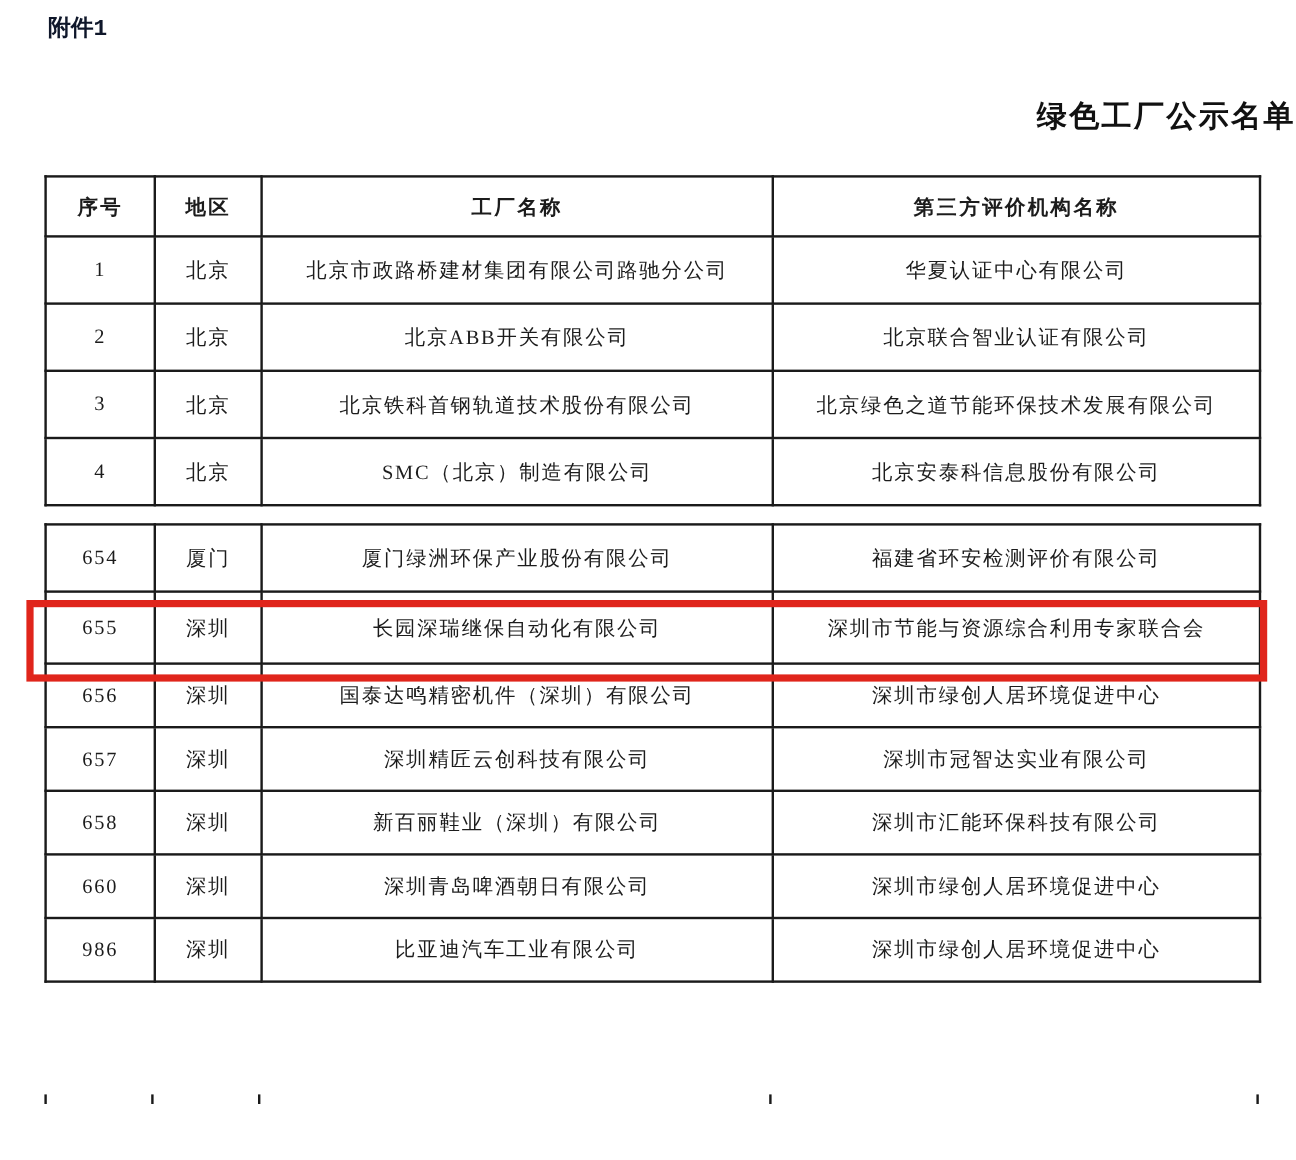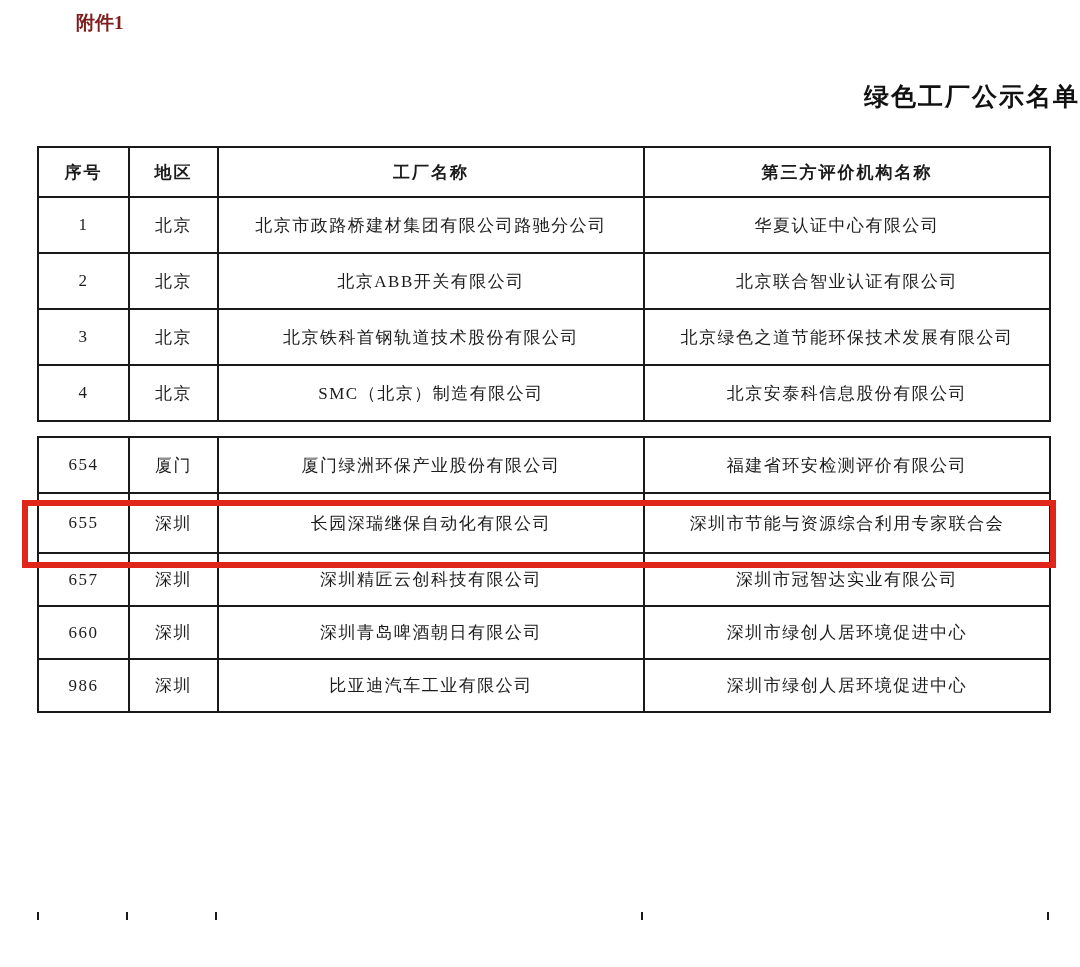--- a/index.html
+++ b/index.html
@@ -10,25 +10,24 @@
     height: 967px;
     background: #ffffff;
     font-family: "Liberation Serif", serif;
     color: #1c1c1c;
     overflow: hidden;
   }
   .attachment-label {
     position: absolute;
     left: 40px;
     top: 10px;
-    font-family: Liberation Serif, serif;
+    font-family: Liberation Mono, monospace;
     font-weight: bold;
     font-size: 19px;
-    color: #7f1d1d;
-    margin-left: 36px;
+    color: #0f172a;
   }
   .doc-title {
     position: absolute;
     left: 0;
     top: 80px;
     width: 100%;
     text-align: right;
     font-family: "Liberation Sans", sans-serif;
     font-weight: bold;
     font-size: 25px;
@@ -150,24 +149,36 @@
           <td>厦门绿洲环保产业股份有限公司</td>
           <td>福建省环安检测评价有限公司</td>
         </tr>
         <tr>
           <td>655</td>
           <td>深圳</td>
           <td>长园深瑞继保自动化有限公司</td>
           <td>深圳市节能与资源综合利用专家联合会</td>
         </tr>
         <tr>
+          <td>656</td>
+          <td>深圳</td>
+          <td>国泰达鸣精密机件（深圳）有限公司</td>
+          <td>深圳市绿创人居环境促进中心</td>
+        </tr>
+        <tr>
           <td>657</td>
           <td>深圳</td>
           <td>深圳精匠云创科技有限公司</td>
           <td>深圳市冠智达实业有限公司</td>
+        </tr>
+        <tr>
+          <td>658</td>
+          <td>深圳</td>
+          <td>新百丽鞋业（深圳）有限公司</td>
+          <td>深圳市汇能环保科技有限公司</td>
         </tr>
         <tr>
           <td>660</td>
           <td>深圳</td>
           <td>深圳青岛啤酒朝日有限公司</td>
           <td>深圳市绿创人居环境促进中心</td>
         </tr>
         <tr>
           <td>986</td>
           <td>深圳</td>

